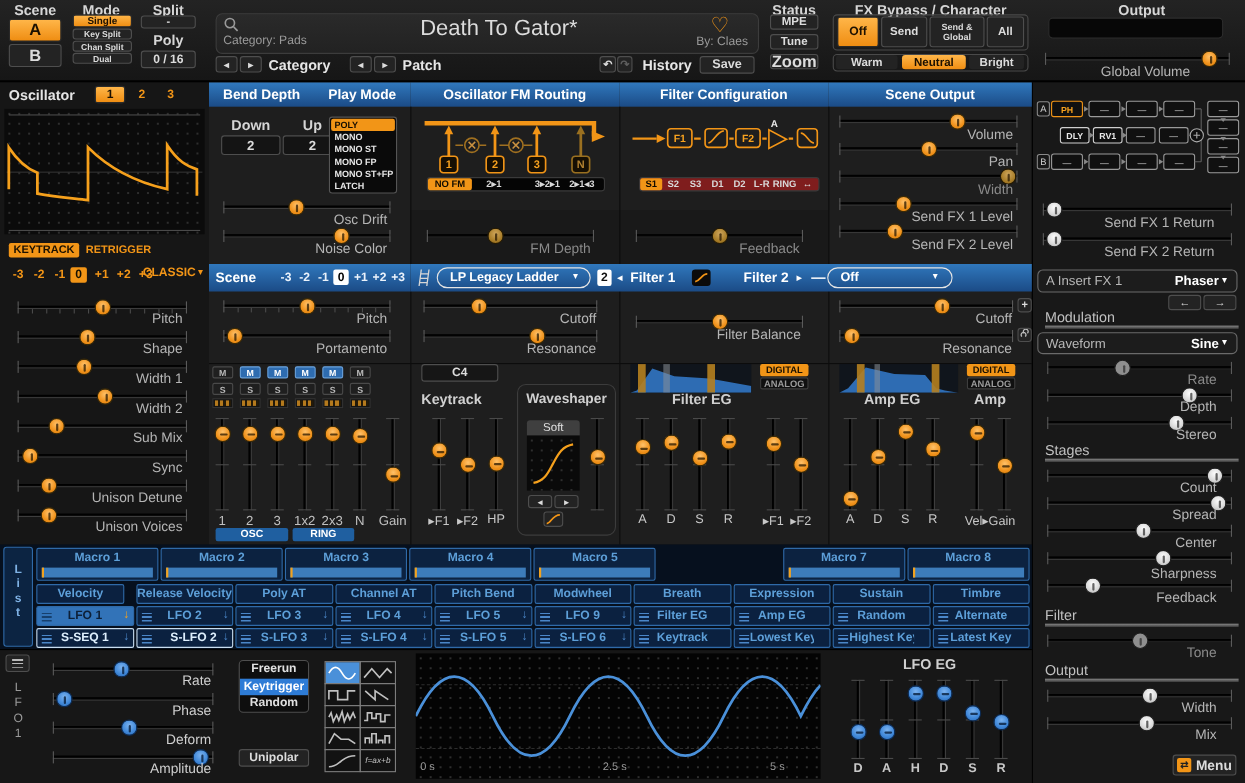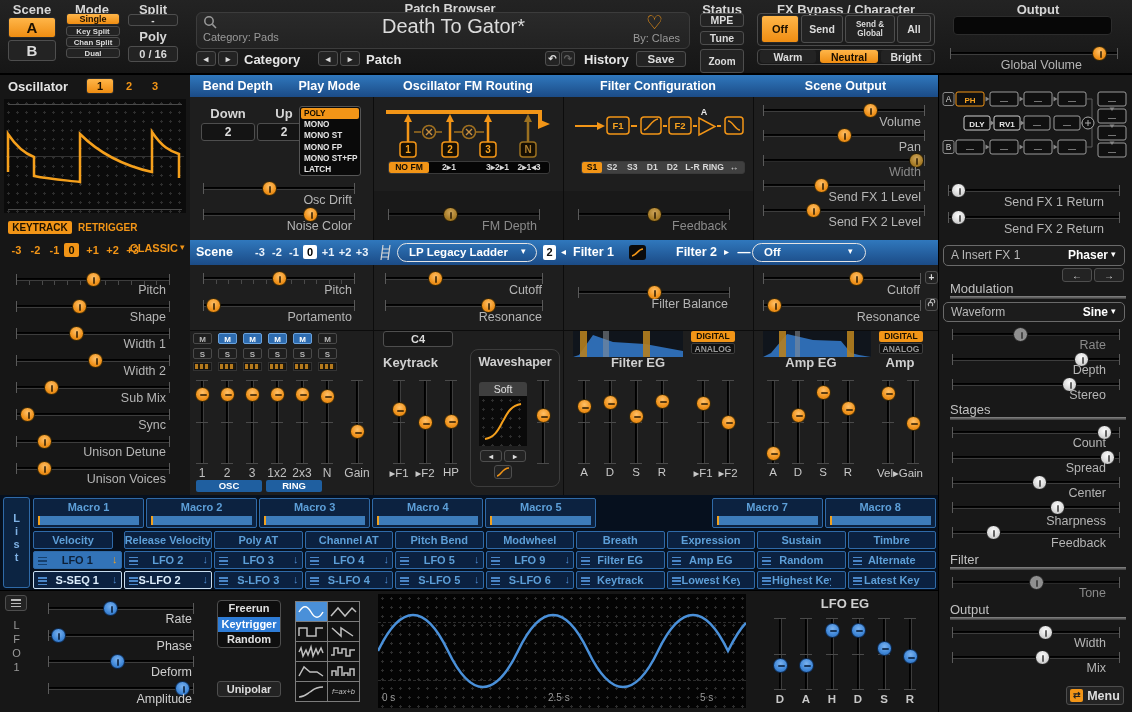--- a/index.html
+++ b/index.html
@@ -39,21 +39,20 @@
   <div class="a" style="left:0;top:590px;width:938px;height:122px;background:#171717;border-top:1px solid #000"></div>
 
   <div class="a ttl" style="left:4px;top:2px;width:56px">Scene</div>
   <div class="a btn on" style="left:8px;top:17px;width:48px;height:21px;font-size:15px">A</div>
   <div class="a btn" style="left:8px;top:40px;width:48px;height:21px;font-size:15px">B</div>
   <div class="a ttl" style="left:62px;top:2px;width:60px">Mode</div>
   <div class="a ttl" style="left:124px;top:2px;width:58px">Split</div>
   <div class="a btn" style="left:128px;top:14px;width:50px;height:12px;font-size:10px">-</div>
   <div class="a ttl" style="left:124px;top:29px;width:58px">Poly</div>
   <div class="a btn" style="left:128px;top:46px;width:50px;height:16px;font-size:11px">0 / 16</div>
-  <div class="a ttl" style="left:300px;top:1px;width:300px">Patch Browser</div>
   <div class="a" style="left:196px;top:12px;width:494px;height:37px;background:linear-gradient(#2a2a2a,#222);border:1px solid #3c3c3c;border-radius:6px"></div>
   <div class="a" style="left:203px;top:15px;width:14px;height:14px">
       <svg width="14" height="14">
         <circle cx="6" cy="6" r="4.2" fill="none" stroke="#9a9a9a" stroke-width="1.5"></circle>
         <line x1="9.4" y1="9.4" x2="13" y2="13" stroke="#9a9a9a" stroke-width="1.5"></line>
       </svg>
     </div>
   <div class="a" style="left:203px;top:31px;width:180px;font-size:11px;color:#9a9a9a">Category: Pads</div>
   <div class="a" style="left:382px;top:15px;width:260px;font-size:20px;color:#dcdcdc">Death To Gator*</div>
   <div class="a" style="left:646px;top:11px;width:24px;font-size:19px;color:#f29517">♡</div>
@@ -186,21 +185,21 @@
     </div>
   <div class="a btn" style="left:217px;top:681px;width:64px;height:16px;font-size:11px">Unipolar</div>
   <div class="a dots" style="left:378px;top:594px;width:368px;height:114px;background-color:#040404"></div>
   <div class="a" style="left:788px;top:596px;width:114px;font-size:13px;font-weight:bold;color:#d0d0d0;text-align:center">LFO EG</div>
 <div class="a btn on" style="left: 66px; top: 13px; width: 54px; height: 12px; font-size: 9px;">Single</div>
     <div class="a btn" style="left: 66px; top: 26px; width: 54px; height: 10px; font-size: 7.8px;">Key Split</div>
     <div class="a btn" style="left: 66px; top: 37px; width: 54px; height: 10px; font-size: 7.8px;">Chan Split</div>
     <div class="a btn" style="left: 66px; top: 48px; width: 54px; height: 10px; font-size: 7.8px;">Dual</div>
     <div class="a btn" style="left: 700px; top: 13px; width: 44px; height: 14px; font-size: 10.5px;">MPE</div>
     <div class="a btn" style="left: 700px; top: 31px; width: 44px; height: 14px; font-size: 10.5px;">Tune</div>
-    <div class="a btn" style="left: 700px; top: 49px; width: 44px; height: 24px; font-size: 10px;">Zoom</div>
+    <div class="a btn" style="left: 700px; top: 49px; width: 44px; height: 14px; font-size: 15px;">Zoom</div>
     <div class="a btn on" style="left: 761px; top: 15px; width: 38px; height: 28px; text-align: center; white-space: normal; line-height: 1.15; padding: 2px 1px; font-size: 11px;">Off</div>
     <div class="a btn" style="left: 801px; top: 15px; width: 42px; height: 28px; text-align: center; white-space: normal; line-height: 1.15; padding: 2px 1px; font-size: 10.5px;">Send</div>
     <div class="a btn" style="left: 845px; top: 15px; width: 50px; height: 28px; text-align: center; white-space: normal; line-height: 1.15; padding: 2px 1px; font-size: 8.2px;">Send &amp; Global</div>
     <div class="a btn" style="left: 897px; top: 15px; width: 34px; height: 28px; text-align: center; white-space: normal; line-height: 1.15; padding: 2px 1px; font-size: 10.5px;">All</div>
     <div class="a btn" style="left: 760px; top: 50px; width: 56px; height: 13px; font-size: 10.5px; border: none;">Warm</div>
     <div class="a btn on" style="left: 820px; top: 50px; width: 58px; height: 13px; font-size: 10.5px; border: none;">Neutral</div>
     <div class="a btn" style="left: 881px; top: 50px; width: 50px; height: 13px; font-size: 10.5px; border: none;">Bright</div>
     <div class="a" style="left: 950px; top: 46px; width: 168px; height: 15px;">
       <div class="a" style="left: 0px; top: 6px; width: 168px; height: 3px; background: rgb(5, 5, 5); border-top: 1px solid rgb(0, 0, 0); border-bottom: 1px solid rgb(61, 61, 61);"></div>
       <div class="a" style="left: 0px; top: 2px; width: 1px; height: 11px; background: rgb(90, 90, 90);"></div>
@@ -365,21 +364,21 @@
         <rect x="96" y="11" width="22" height="17" rx="3" stroke="#f29517" stroke-width="1.5" fill="none"></rect>
         <text x="107" y="23" text-anchor="middle" font-size="9.5" font-weight="bold" fill="#f7a21f">F2</text>
         <path d="M120,20 H124" stroke="#f29517" stroke-width="2"></path>
         <polygon points="126,12 126,29 142,20.5" stroke="#f29517" stroke-width="1.5" fill="none"></polygon>
         <text x="131" y="9" text-anchor="middle" font-size="9" fill="#e8e8e8" font-weight="bold">A</text>
         <path d="M144,20 H148" stroke="#f29517" stroke-width="2"></path>
         <rect x="152" y="11" width="18" height="17" rx="3" stroke="#f29517" stroke-width="1.5" fill="none"></rect>
         <path d="M155,15 C160,15 162,24 167,24" stroke="#f29517" stroke-width="1.5" fill="none"></path>
       </svg>
     </div>
-    <div class="a" style="left: 581px; top: 161px; width: 164px; height: 13px; border: 1px solid rgb(58, 58, 58); border-radius: 3px; background: #404040; display: flex;">
+    <div class="a" style="left: 581px; top: 161px; width: 164px; height: 13px; border: 1px solid rgb(58, 58, 58); border-radius: 3px; background: #7f1d1d; display: flex;">
       <div style="flex: 1 1 0%; font-size: 8.6px; font-weight: bold; text-align: center; line-height: 11px; background: rgb(242, 149, 23); color: rgb(19, 12, 0); border-radius: 2px;">S1</div>
       <div style="flex: 1 1 0%; font-size: 8.6px; font-weight: bold; text-align: center; line-height: 11px; color: rgb(216, 216, 216);">S2</div>
       <div style="flex: 1 1 0%; font-size: 8.6px; font-weight: bold; text-align: center; line-height: 11px; color: rgb(216, 216, 216);">S3</div>
       <div style="flex: 1 1 0%; font-size: 8.6px; font-weight: bold; text-align: center; line-height: 11px; color: rgb(216, 216, 216);">D1</div>
       <div style="flex: 1 1 0%; font-size: 8.6px; font-weight: bold; text-align: center; line-height: 11px; color: rgb(216, 216, 216);">D2</div>
       <div style="flex: 1 1 0%; font-size: 8.6px; font-weight: bold; text-align: center; line-height: 11px; color: rgb(216, 216, 216);">L-R</div>
       <div style="flex: 1 1 0%; font-size: 8.6px; font-weight: bold; text-align: center; line-height: 11px; color: rgb(216, 216, 216);">RING</div>
       <div style="flex: 1 1 0%; font-size: 8.6px; font-weight: bold; text-align: center; line-height: 11px; color: rgb(216, 216, 216);">↔</div>
     </div>
     <div class="a" style="left: 578px; top: 207px; width: 152px; height: 15px;">
@@ -993,21 +992,21 @@
       <div style="position: absolute; left: 4px; top: 5px; width: 9px; height: 8px; background: repeating-linear-gradient(rgb(74, 134, 200) 0px, rgb(74, 134, 200) 1.5px, transparent 1.5px, transparent 3.3px);"></div>
       <div style="position: absolute; left: 14px; right: 14px; top: 0px; height: 18px; line-height: 17px; text-align: center; font-size: 11px; font-weight: bold; color: rgb(93, 159, 216); white-space: nowrap; overflow: hidden;">Alternate</div>
     </div>
     <div class="a cell" style="left: 33px; top: 571px; width: 88.5px; height: 18px; border-color: rgb(200, 221, 240);">
       <div style="position: absolute; left: 4px; top: 5px; width: 9px; height: 8px; background: repeating-linear-gradient(rgb(74, 134, 200) 0px, rgb(74, 134, 200) 1.5px, transparent 1.5px, transparent 3.3px);"></div>
       <div style="position: absolute; left: 14px; right: 14px; top: 0px; height: 18px; line-height: 17px; text-align: center; font-size: 11px; font-weight: bold; color: rgb(221, 238, 252); white-space: nowrap; overflow: hidden;">S-SEQ 1</div>
       <div style="position: absolute; right: 3px; top: 1px; font-size: 11px; font-weight: bold; color: rgb(74, 134, 200);">↓</div>
     </div>
     <div class="a cell" style="left: 123.5px; top: 571px; width: 88.5px; height: 18px; border-color: rgb(200, 221, 240);">
       <div style="position: absolute; left: 4px; top: 5px; width: 9px; height: 8px; background: repeating-linear-gradient(rgb(74, 134, 200) 0px, rgb(74, 134, 200) 1.5px, transparent 1.5px, transparent 3.3px);"></div>
-      <div style="position: absolute; left: 14px; right: 14px; top: 0px; height: 18px; line-height: 17px; text-align: left; font-size: 11px; font-weight: bold; color: rgb(221, 238, 252); white-space: nowrap; overflow: hidden;">S-LFO 2</div>
+      <div style="position: absolute; left: 14px; right: 14px; top: 0px; height: 18px; line-height: 17px; text-align: right; font-size: 11px; font-weight: bold; color: rgb(221, 238, 252); white-space: nowrap; overflow: hidden;">S-LFO 2</div>
       <div style="position: absolute; right: 3px; top: 1px; font-size: 11px; font-weight: bold; color: rgb(74, 134, 200);">↓</div>
     </div>
     <div class="a cell" style="left: 214px; top: 571px; width: 88.5px; height: 18px;">
       <div style="position: absolute; left: 4px; top: 5px; width: 9px; height: 8px; background: repeating-linear-gradient(rgb(74, 134, 200) 0px, rgb(74, 134, 200) 1.5px, transparent 1.5px, transparent 3.3px);"></div>
       <div style="position: absolute; left: 14px; right: 14px; top: 0px; height: 18px; line-height: 17px; text-align: center; font-size: 11px; font-weight: bold; color: rgb(93, 159, 216); white-space: nowrap; overflow: hidden;">S-LFO 3</div>
       <div style="position: absolute; right: 3px; top: 1px; font-size: 11px; font-weight: bold; color: rgb(74, 134, 200);">↓</div>
     </div>
     <div class="a cell" style="left: 304.5px; top: 571px; width: 88.5px; height: 18px;">
       <div style="position: absolute; left: 4px; top: 5px; width: 9px; height: 8px; background: repeating-linear-gradient(rgb(74, 134, 200) 0px, rgb(74, 134, 200) 1.5px, transparent 1.5px, transparent 3.3px);"></div>
       <div style="position: absolute; left: 14px; right: 14px; top: 0px; height: 18px; line-height: 17px; text-align: center; font-size: 11px; font-weight: bold; color: rgb(93, 159, 216); white-space: nowrap; overflow: hidden;">S-LFO 4</div>

